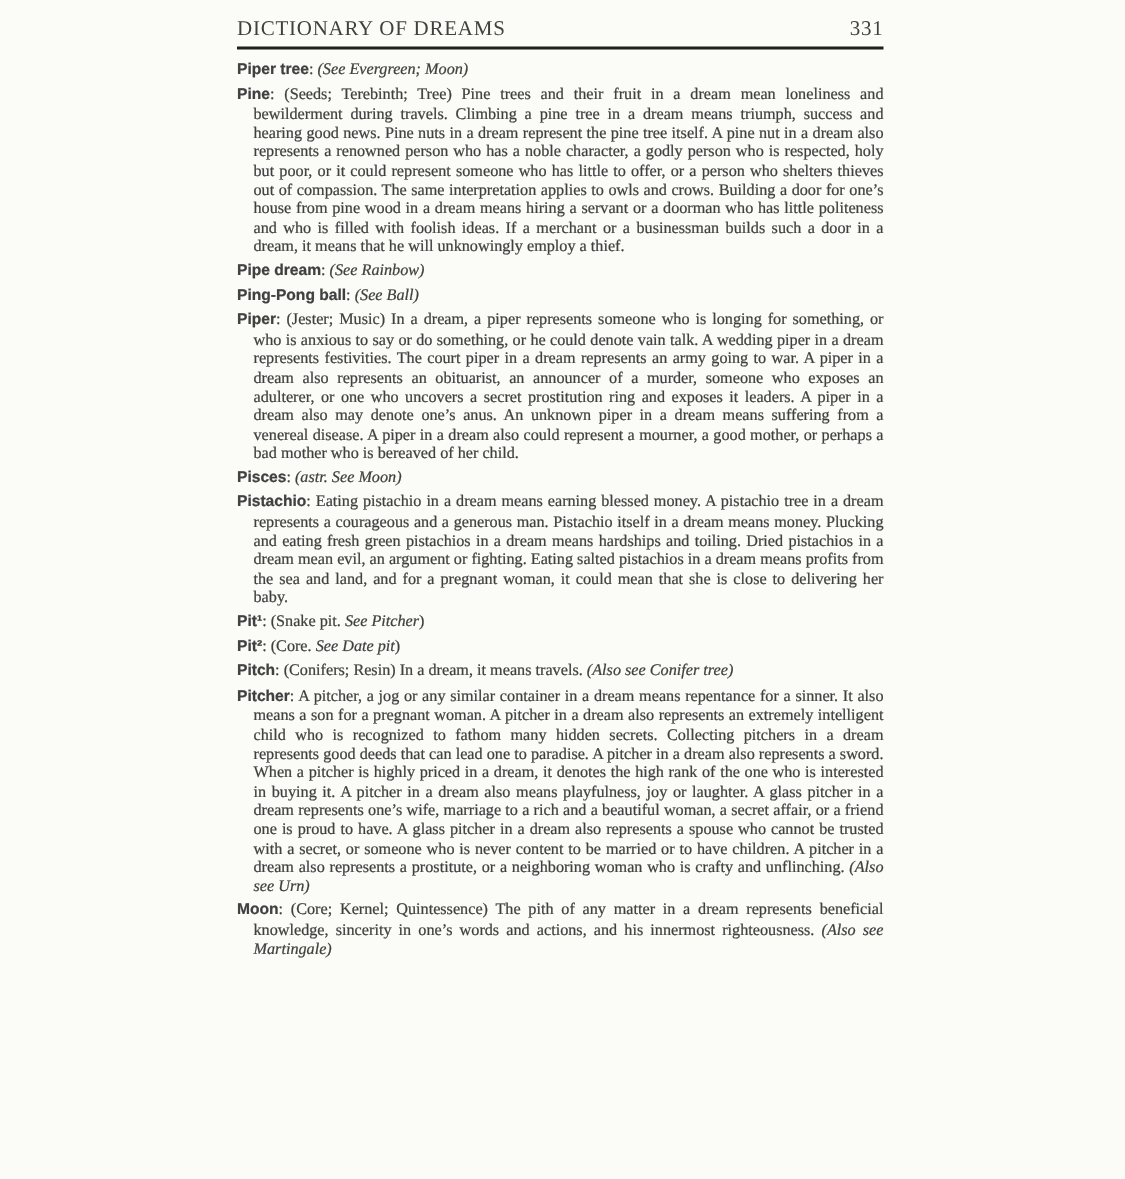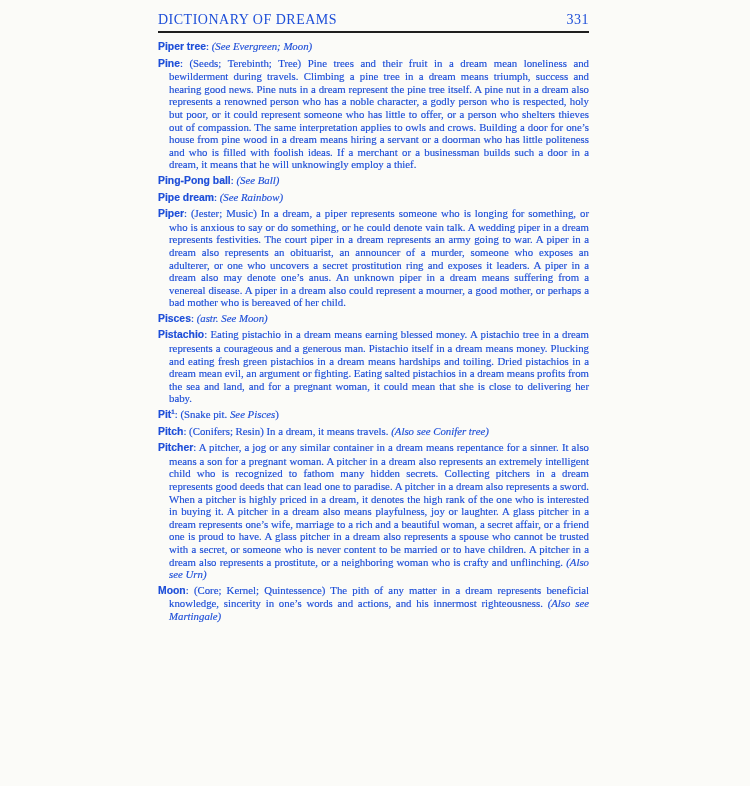--- a/index.html
+++ b/index.html
@@ -7,21 +7,21 @@
     width: 750px; height: 786px;
     background: #fbfbf8;
     position: relative;
     overflow: hidden;
     font-family: "Liberation Serif", serif;
   }
   .page {
     position: absolute;
     left: 158px; top: 11px;
     width: 431px;
-    color: #1d4ed8;
+    color: #404040;
   }
   .header-row {
     display: flex;
     justify-content: space-between;
     align-items: baseline;
     font-size: 14px;
     line-height: 17px;
     letter-spacing: 0.5px;
     font-family: "Liberation Serif", serif;
   }
@@ -55,23 +55,24 @@
 
 <div class="page">
   <div class="header-row">
     <span>DICTIONARY OF DREAMS</span>
     <span>331</span>
   </div>
   <div class="header-rule"></div>
   <div class="entries">
       <p class="entry"><span class="term">Piper tree</span><span class="sep">: </span><span class="ital">(See Evergreen; Moon)</span></p>
       <p class="entry"><span class="term">Pine</span><span class="sep">: </span><span>(Seeds; Terebinth; Tree) Pine trees and their fruit in a dream mean loneliness and bewilderment during travels. Climbing a pine tree in a dream means triumph, success and hearing good news. Pine nuts in a dream represent the pine tree itself. A pine nut in a dream also represents a renowned person who has a noble character, a godly person who is respected, holy but poor, or it could represent someone who has little to offer, or a person who shelters thieves out of compassion. The same interpretation applies to owls and crows. Building a door for one’s house from pine wood in a dream means hiring a servant or a doorman who has little politeness and who is filled with foolish ideas. If a merchant or a businessman builds such a door in a dream, it means that he will unknowingly employ a thief.</span></p>
+      <p class="entry"><span class="term">Pipe dream</span><span class="sep">: </span><span class="ital">(See Rainbow)</span></p>
       <p class="entry"><span class="term">Ping-Pong ball</span><span class="sep">: </span><span class="ital">(See Ball)</span></p>
-      <p class="entry"><span class="term">Pipe dream</span><span class="sep">: </span><span class="ital">(See Rainbow)</span></p>
       <p class="entry"><span class="term">Piper</span><span class="sep">: </span><span>(Jester; Music) In a dream, a piper represents someone who is longing for something, or who is anxious to say or do something, or he could denote vain talk. A wedding piper in a dream represents festivities. The court piper in a dream represents an army going to war. A piper in a dream also represents an obituarist, an announcer of a murder, someone who exposes an adulterer, or one who uncovers a secret prostitution ring and exposes it leaders. A piper in a dream also may denote one’s anus. An unknown piper in a dream means suffering from a venereal disease. A piper in a dream also could represent a mourner, a good mother, or perhaps a bad mother who is bereaved of her child.</span></p>
       <p class="entry"><span class="term">Pisces</span><span class="sep">: </span><span class="ital">(astr. See Moon)</span></p>
       <p class="entry"><span class="term">Pistachio</span><span class="sep">: </span><span>Eating pistachio in a dream means earning blessed money. A pistachio tree in a dream represents a courageous and a generous man. Pistachio itself in a dream means money. Plucking and eating fresh green pistachios in a dream means hardships and toiling. Dried pistachios in a dream mean evil, an argument or fighting. Eating salted pistachios in a dream means profits from the sea and land, and for a pregnant woman, it could mean that she is close to delivering her baby.</span></p>
-      <p class="entry"><span class="term">Pit¹</span><span class="sep">: </span><span>(Snake pit. </span><span class="ital">See Pisces</span><span>)</span></p>
+      <p class="entry"><span class="term">Pit¹</span><span class="sep">: </span><span>(Snake pit. </span><span class="ital">See Pitcher</span><span>)</span></p>
+      <p class="entry"><span class="term">Pit²</span><span class="sep">: </span><span>(Core. </span><span class="ital">See Date pit</span><span>)</span></p>
       <p class="entry"><span class="term">Pitch</span><span class="sep">: </span><span>(Conifers; Resin) In a dream, it means travels. </span><span class="ital">(Also see Conifer tree)</span></p>
       <p class="entry"><span class="term">Pitcher</span><span class="sep">: </span><span>A pitcher, a jog or any similar container in a dream means repentance for a sinner. It also means a son for a pregnant woman. A pitcher in a dream also represents an extremely intelligent child who is recognized to fathom many hidden secrets. Collecting pitchers in a dream represents good deeds that can lead one to paradise. A pitcher in a dream also represents a sword. When a pitcher is highly priced in a dream, it denotes the high rank of the one who is interested in buying it. A pitcher in a dream also means playfulness, joy or laughter. A glass pitcher in a dream represents one’s wife, marriage to a rich and a beautiful woman, a secret affair, or a friend one is proud to have. A glass pitcher in a dream also represents a spouse who cannot be trusted with a secret, or someone who is never content to be married or to have children. A pitcher in a dream also represents a prostitute, or a neighboring woman who is crafty and unflinching. </span><span class="ital">(Also see Urn)</span></p>
       <p class="entry"><span class="term">Moon</span><span class="sep">: </span><span>(Core; Kernel; Quintessence) The pith of any matter in a dream represents beneficial knowledge, sincerity in one’s words and actions, and his innermost righteousness. </span><span class="ital">(Also see Martingale)</span></p>
     </div>
 </div>
 
 </body></html>

